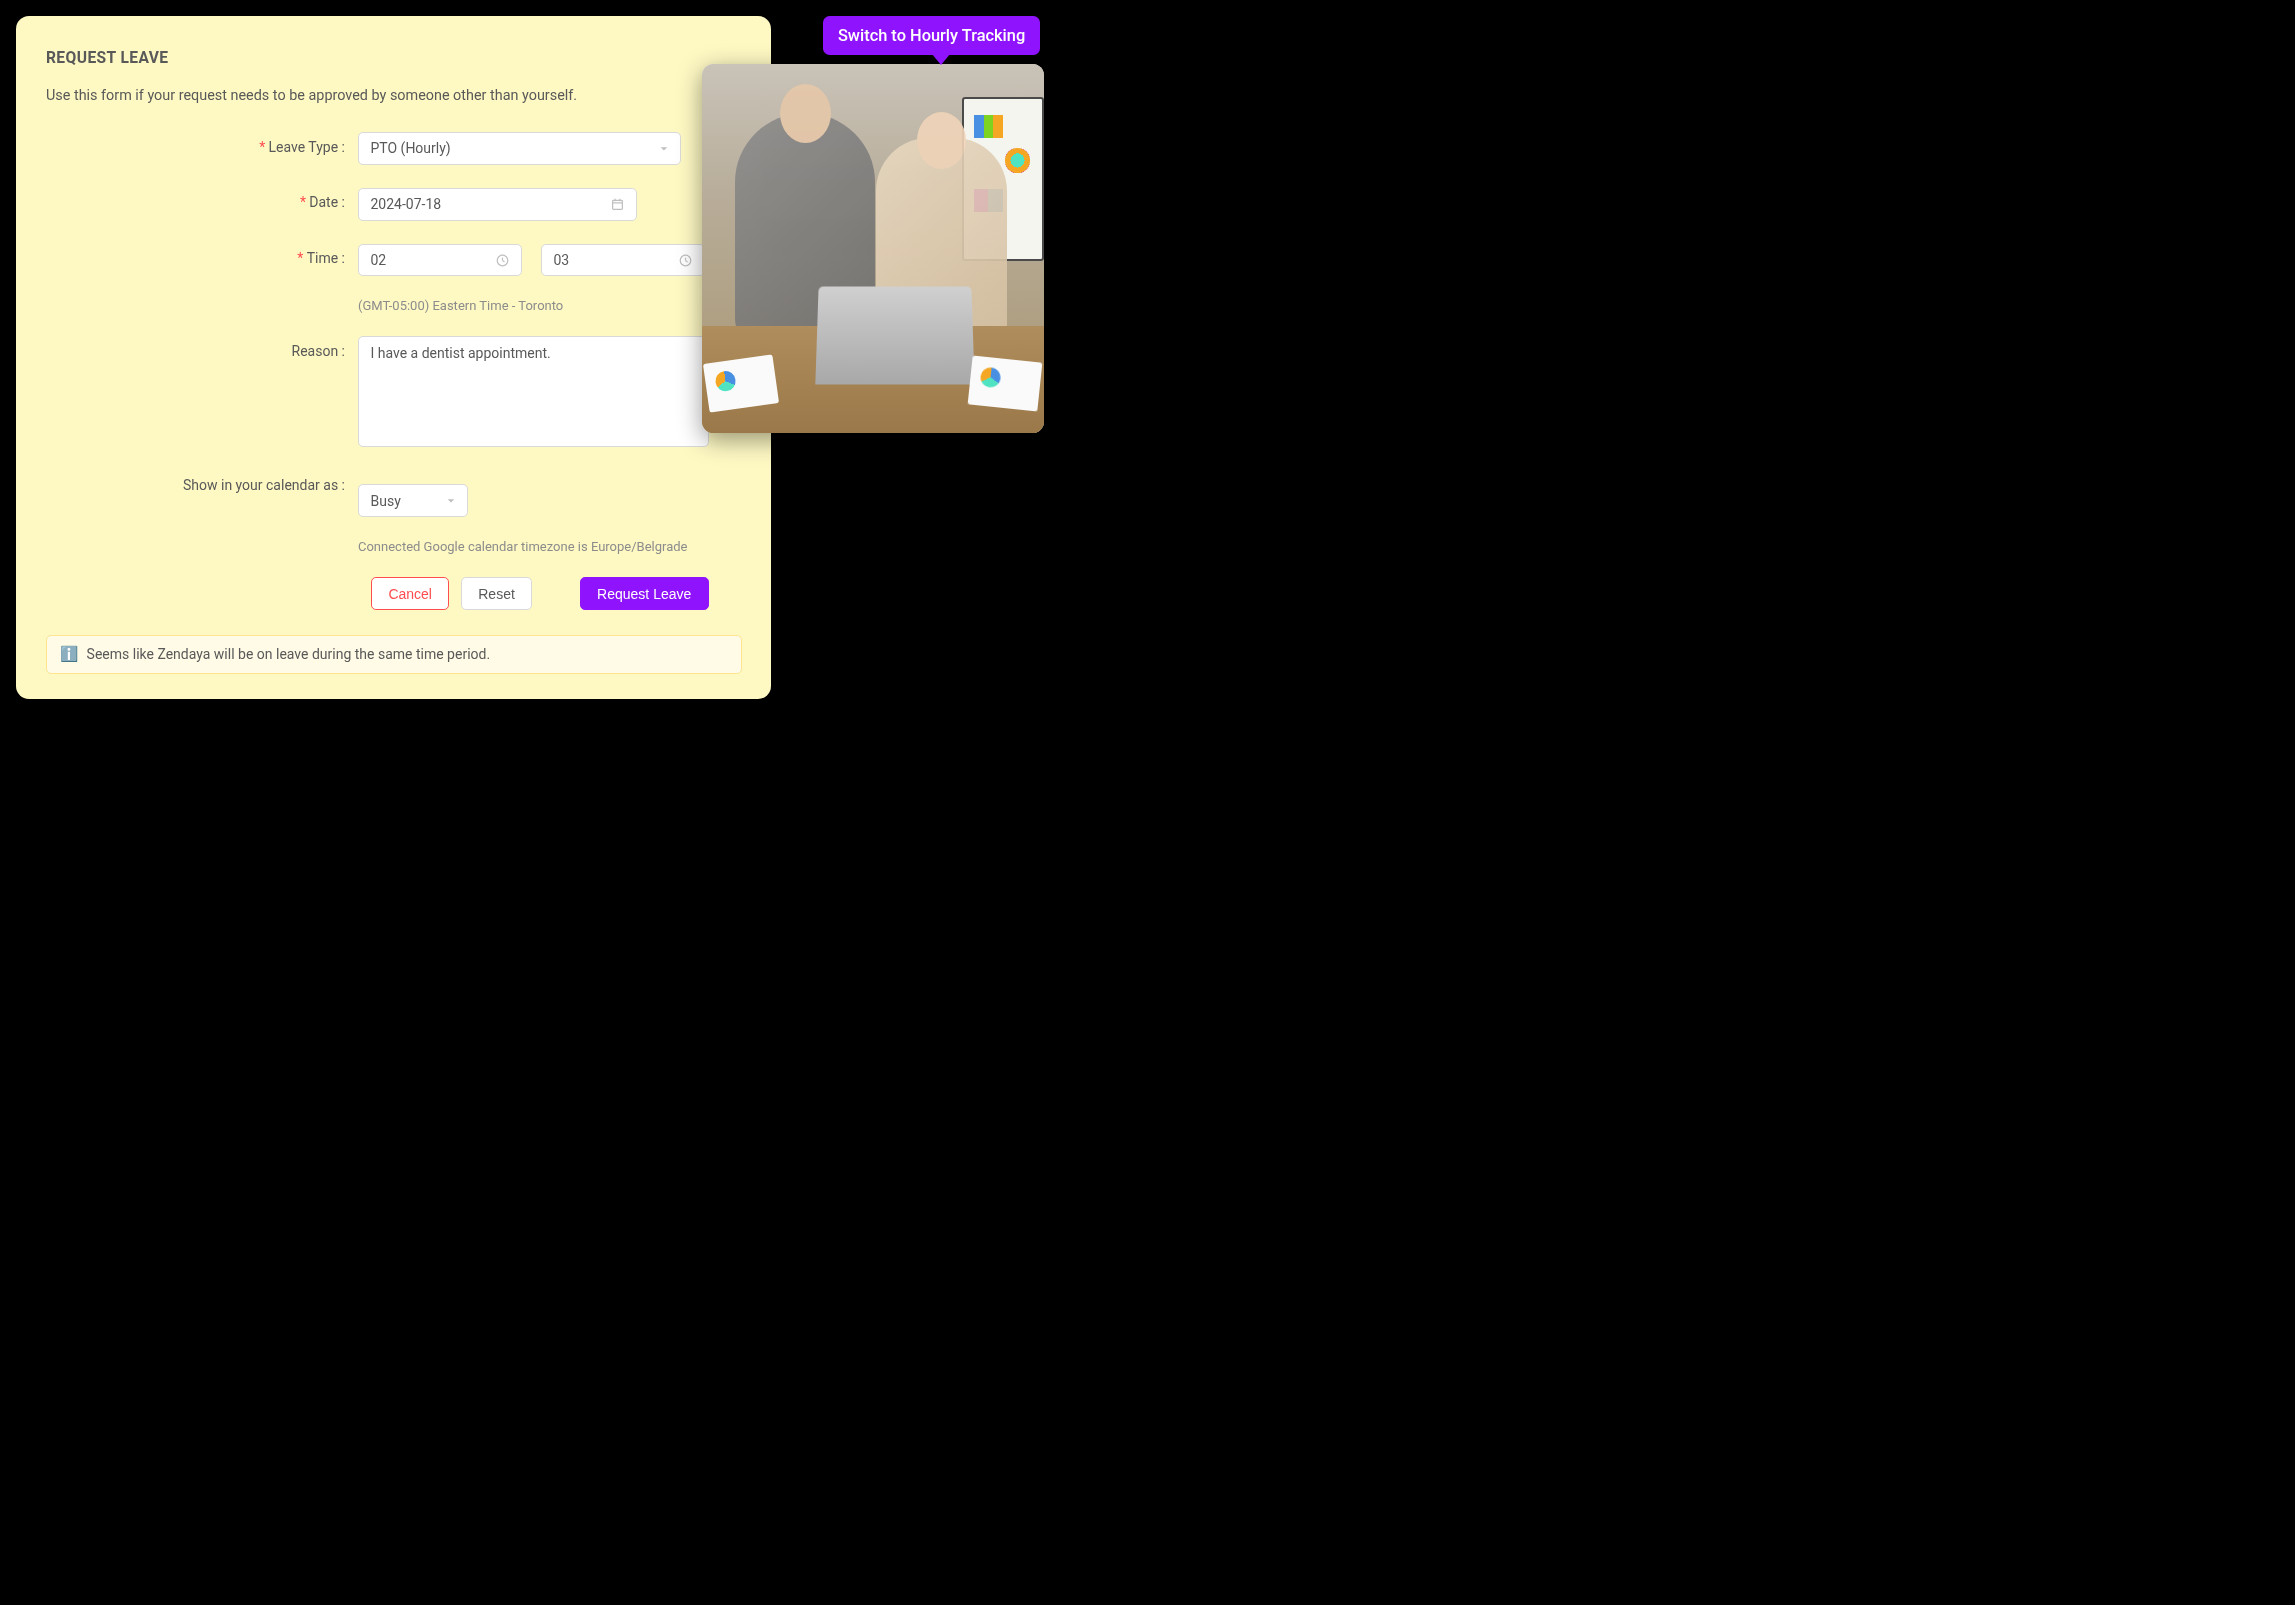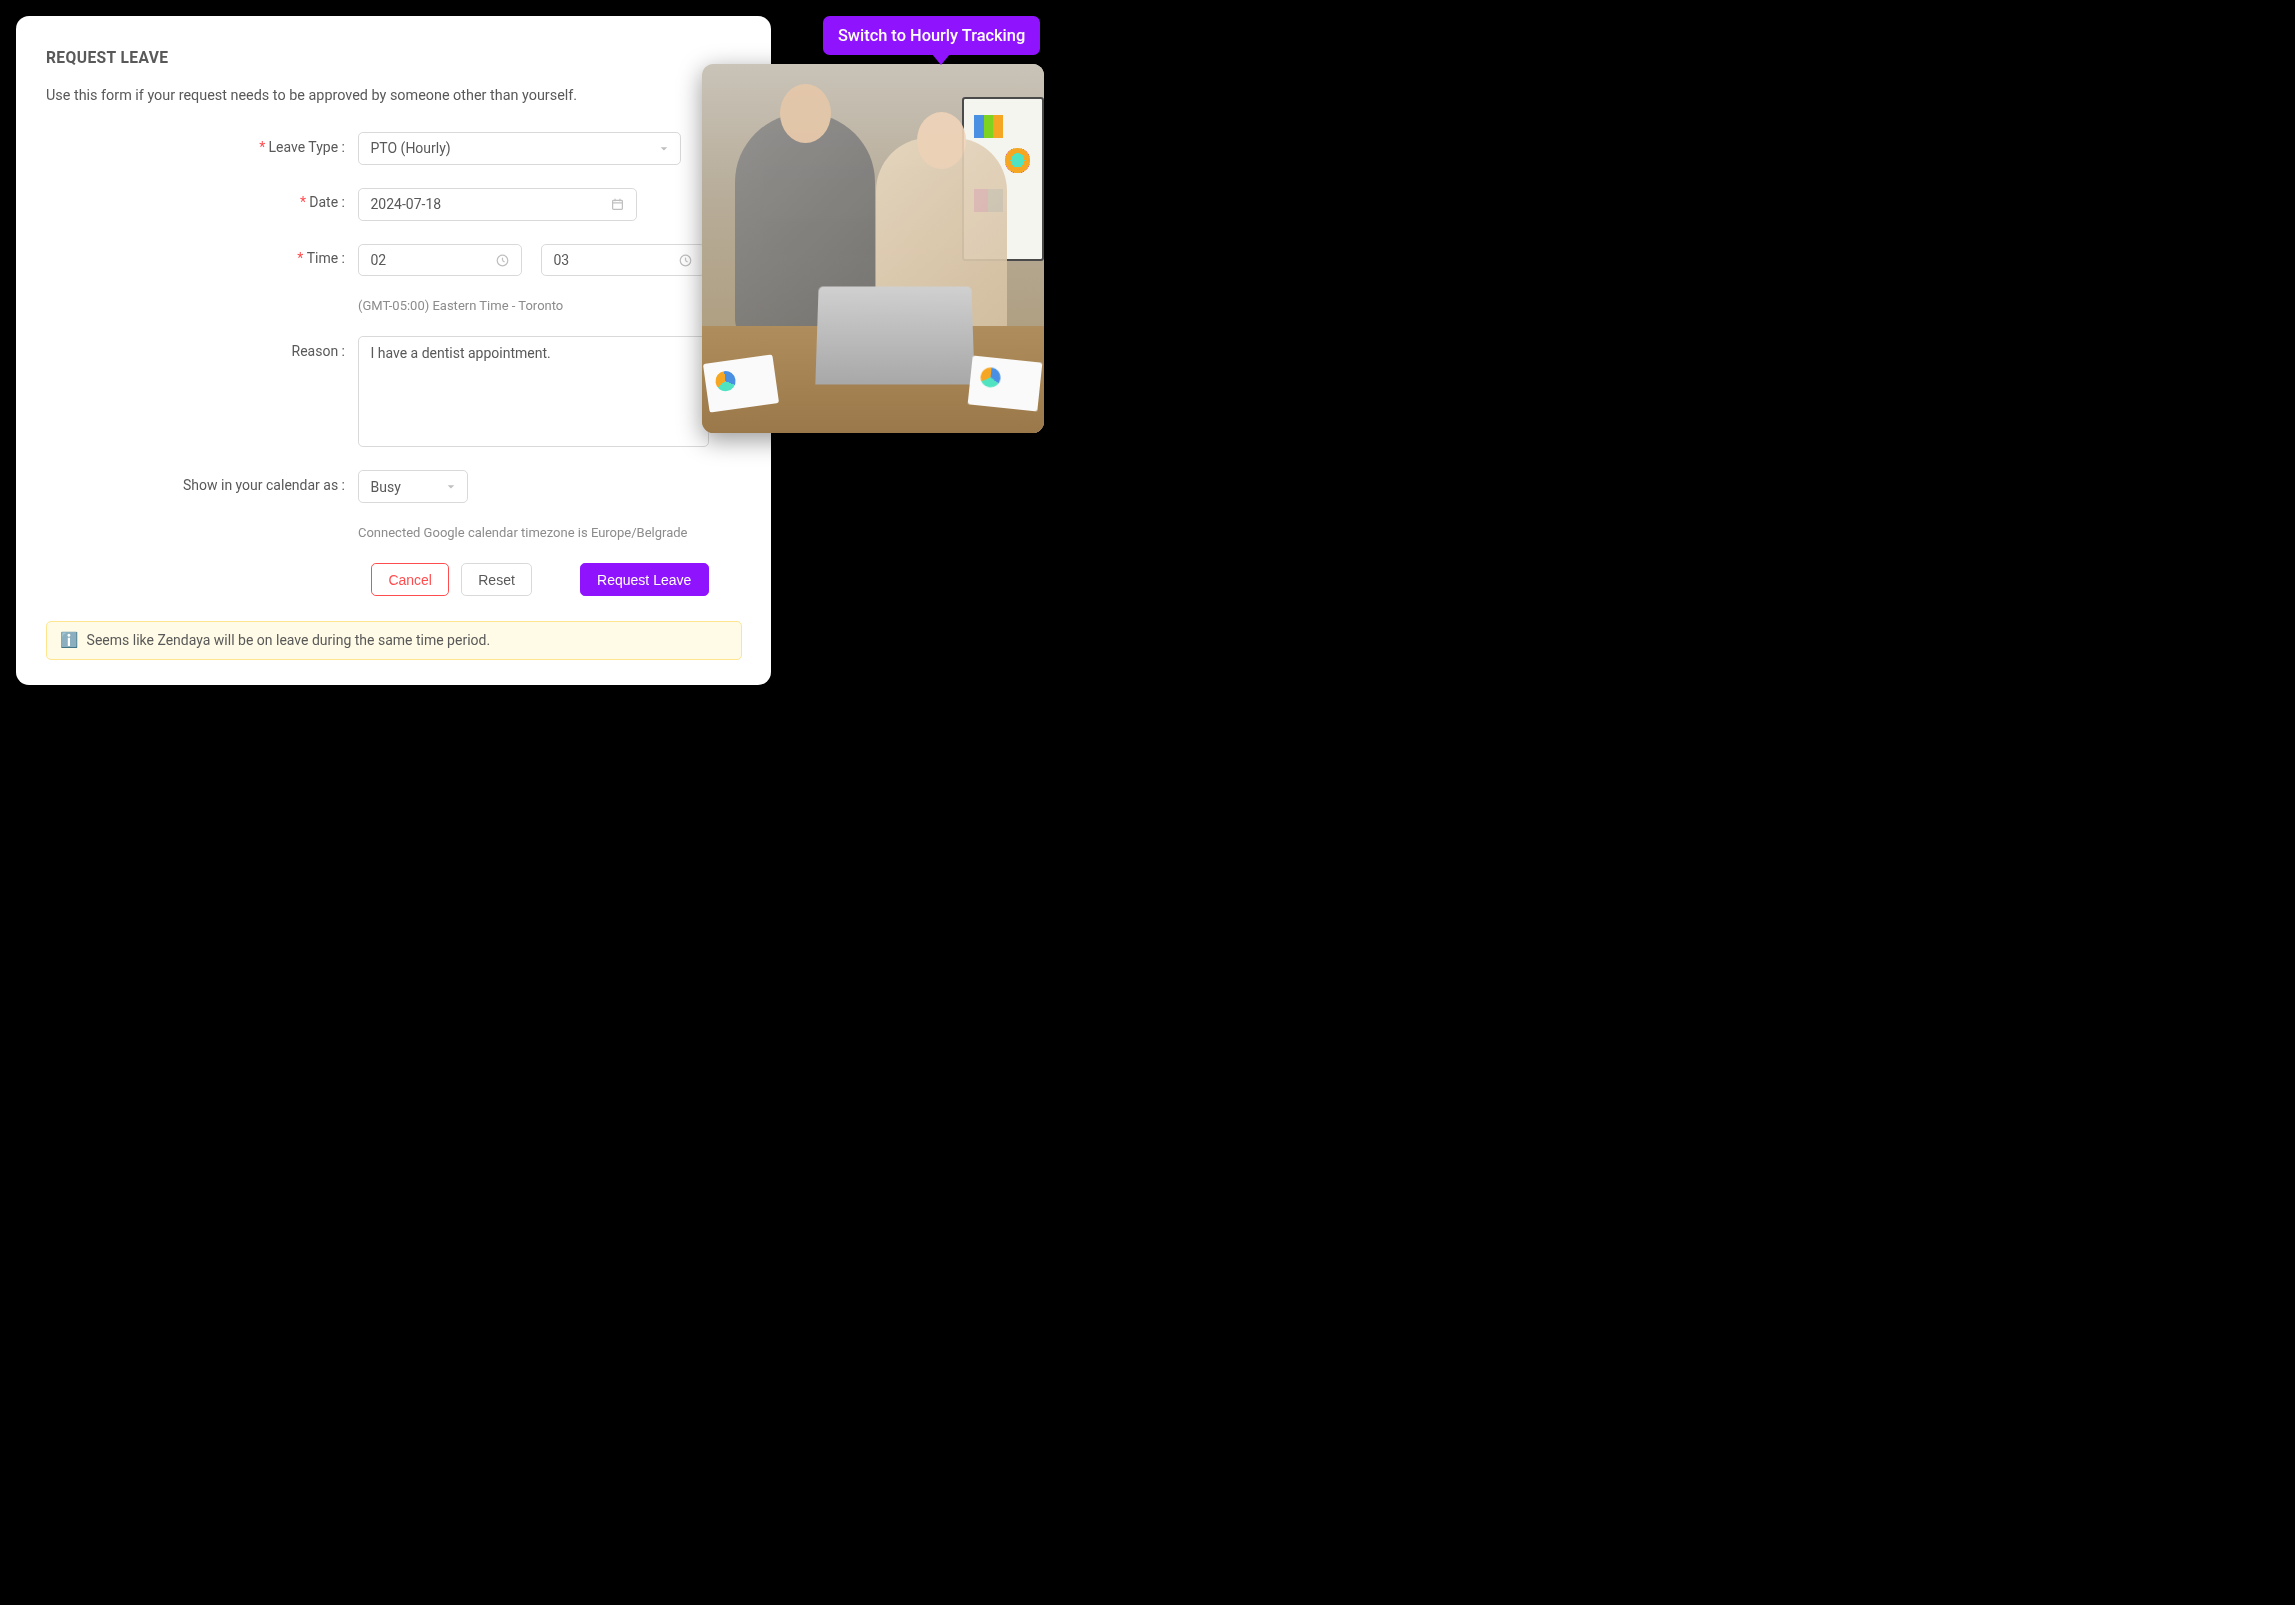--- a/index.html
+++ b/index.html
@@ -12,21 +12,21 @@
       background: #000;
       width: 1070px;
       height: 749px;
       position: relative;
     }
     .modal {
       position: absolute;
       top: 16.4px;
       left: 16.4px;
       width: 755px;
-      background: #ffffff;
+      background: #fef9c3;
       border-radius: 13px;
       padding: 33px 29.6px 24.6px 29.6px;
       box-shadow: 0 6.6px 33px rgba(0,0,0,0.35);
     }
     .modal-title {
       font-size: 15.6px;
       font-weight: 700;
       color: #595959;
       letter-spacing: 0.4px;
       margin-bottom: 19.7px;
@@ -66,20 +66,21 @@
       display: flex;
       align-items: center;
       justify-content: space-between;
     }
     .select-box {
       width: 323px;
       cursor: pointer;
     }
     .select-box.small {
       width: 110px;
+      margin-top: 14px;
     }
     .input-box {
       width: 279px;
     }
     .time-row {
       display: flex;
       gap: 19px;
     }
     .time-box {
       width: 164px;

